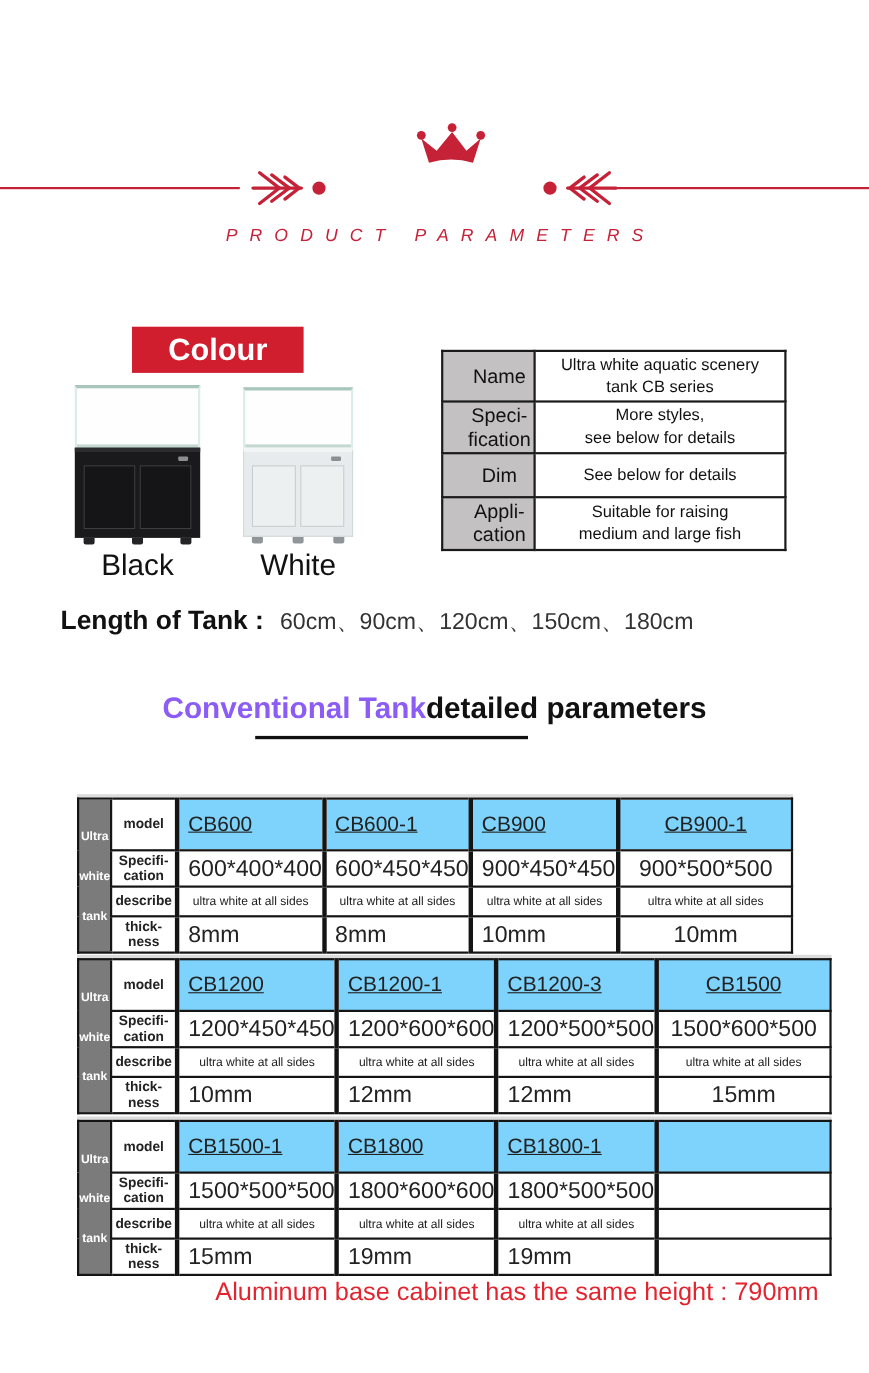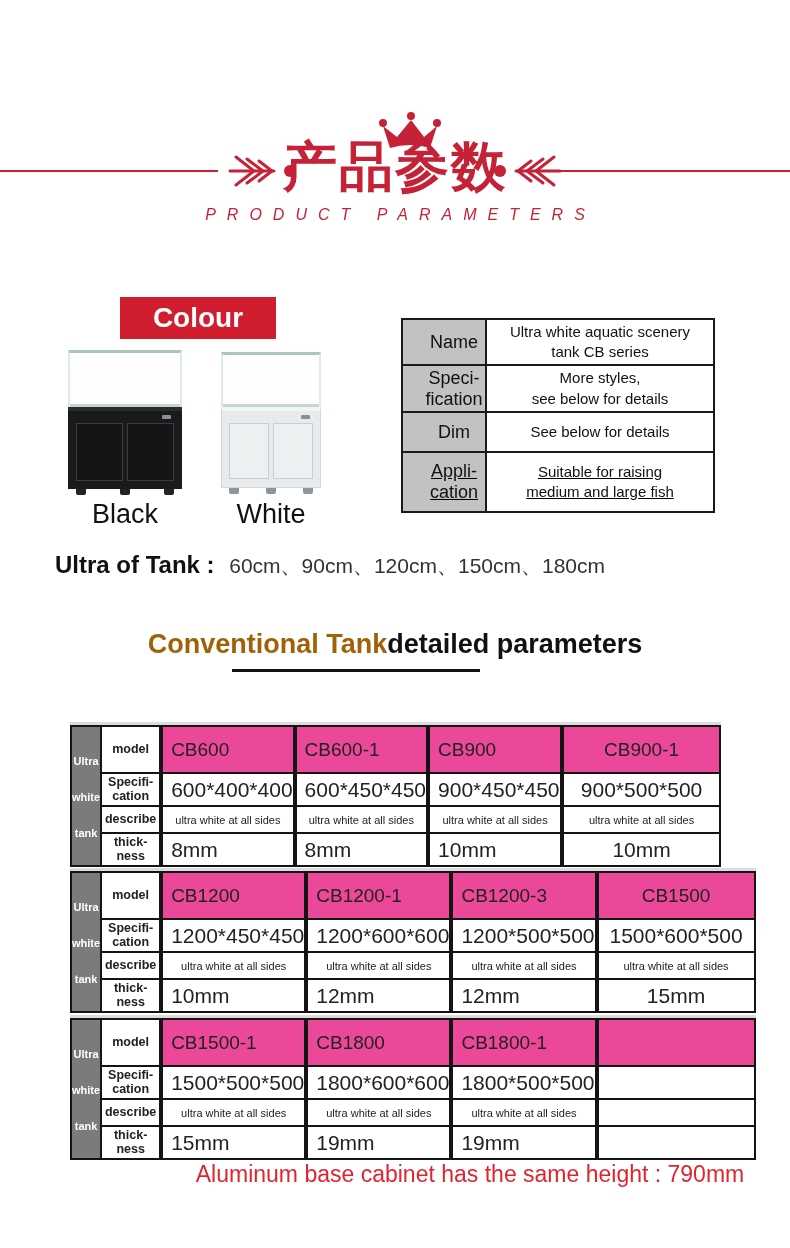--- a/index.html
+++ b/index.html
@@ -50,21 +50,21 @@
   .preline { white-space:pre-line; }
 
   
   .length-line { position:absolute; left:55px; top:551px; font-size:24px; color:#111; }
   .length-line .lbl { font-weight:700; }
   .length-line .vals { font-size:21px; font-weight:400; color:#333; margin-left:8px; }
 
   
   .sec-heading { position:absolute; left:0; top:629px; width:100%; text-align:center;
                  font-size:27px; font-weight:700; }
-  .sec-heading .red { color:#a16207; }
+  .sec-heading .red { color:#8b5cf6; }
   .sec-heading .blk { color:#111; }
   .underline { position:absolute; left:232px; top:669px; width:248px; height:3px; background:#111; }
   .dim-note { position:absolute; left:0; top:684px; width:100%; text-align:center;
               font-size:20px; color:#e2242f; }
 
   
   .spec-wrap { position:absolute; left:70px; border-top:3px solid #dcdcdc; }
   .spec-table { border-collapse:collapse; table-layout:fixed; }
   .spec-table td { border:2px solid #141414; overflow:hidden; color:#222; }
   .spec-table td.side { width:25px; background:#7b7b7b; color:#fff; font-weight:700; font-size:11px;
@@ -72,21 +72,21 @@
   .spec-table td.rh { width:60px; font-weight:700; font-size:12.5px; text-align:center; line-height:1.1; }
   .spec-table td.dcell { border-left:4px solid #141414; padding-left:8px; }
   .spec-table col.c1, .spec-table col.c2 { width:131px; }
   .spec-table col.c3 { width:134px; }
   .spec-table col.c4 { width:158px; }
   .spec-table td.c4 { text-align:center; padding-left:0; }
   .r-model td { height:47px; }
   .r-spec td { height:33px; }
   .r-desc td { height:27px; }
   .r-thick td { height:33px; }
-  td.model { background:#ec4899; font-size:19px; }
+  td.model { background:#7dd3fc; font-size:19px;text-decoration:underline; }
   td.specv { font-size:21px; }
   td.desc { font-size:11px; text-align:center; padding:0 1px !important; }
   td.thick { font-size:21px; }
 
   
   .footer-note { position:absolute; left:178px; top:1161px; width:584px; text-align:center;
                  font-size:23px; color:#e2242f; }
 </style>
 </head>
 <body>
@@ -114,21 +114,20 @@
   </svg>
   <svg class="flourish right" viewBox="0 0 74 44">
     <g stroke="#c52238" stroke-width="3" fill="none" stroke-linecap="round">
       <path d="M2 22 H46"></path>
       <path d="M8 8 L26 22 L8 36"></path>
       <path d="M19 10 L35 22 L19 34"></path>
       <path d="M31 12 L44 22 L31 32"></path>
     </g>
     <circle cx="62" cy="22" r="6" fill="#c52238"></circle>
   </svg>
-  <div class="title-cn">产品参数</div>
   <div class="subtitle-en">PRODUCT PARAMETERS</div>
 
   <div class="banner">Colour</div>
 
   <div class="tank black-tank" style="left:68px; top:350px; width:114px;">
     <div class="glass" style="height:57px;"></div>
     <div class="cabinet" style="height:82px;">
       <div class="badge"></div>
       <div class="doors">
           <div class="door"></div>
@@ -171,31 +170,31 @@
     <tr style="height:47px;">
       <td class="ilabel preline">Speci-
 fication</td>
       <td class="ivalue preline">More styles,
 see below for details</td>
     </tr>
     <tr style="height:40px;">
       <td class="ilabel">Dim</td>
       <td class="ivalue">See below for details</td>
     </tr>
-    <tr style="height:60px;text-decoration:underline;">
+    <tr style="height:48px;">
       <td class="ilabel preline">Appli-
 cation</td>
       <td class="ivalue preline">Suitable for raising
 medium and large fish</td>
     </tr>
   </tbody>
     </table>
 
   <div class="length-line">
-    <span class="lbl">Ultra of Tank :</span>
+    <span class="lbl">Length of Tank :</span>
     <span class="vals">60cm、90cm、120cm、150cm、180cm</span>
   </div>
 
   <div class="sec-heading">
     <span class="red">Conventional Tank</span><span class="blk">detailed parameters</span>
   </div>
   <div class="underline"></div>
 
   <div class="spec-wrap" style="top:722px;">
     <table class="spec-table">

